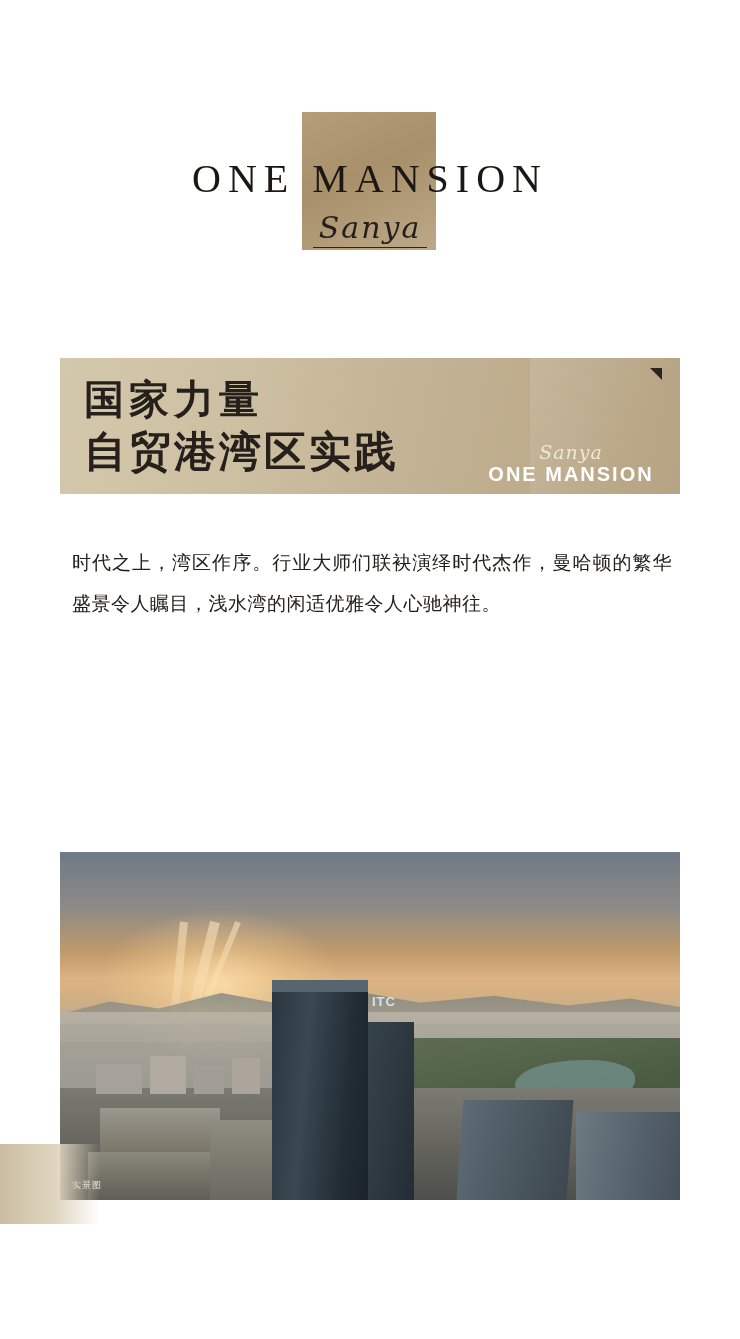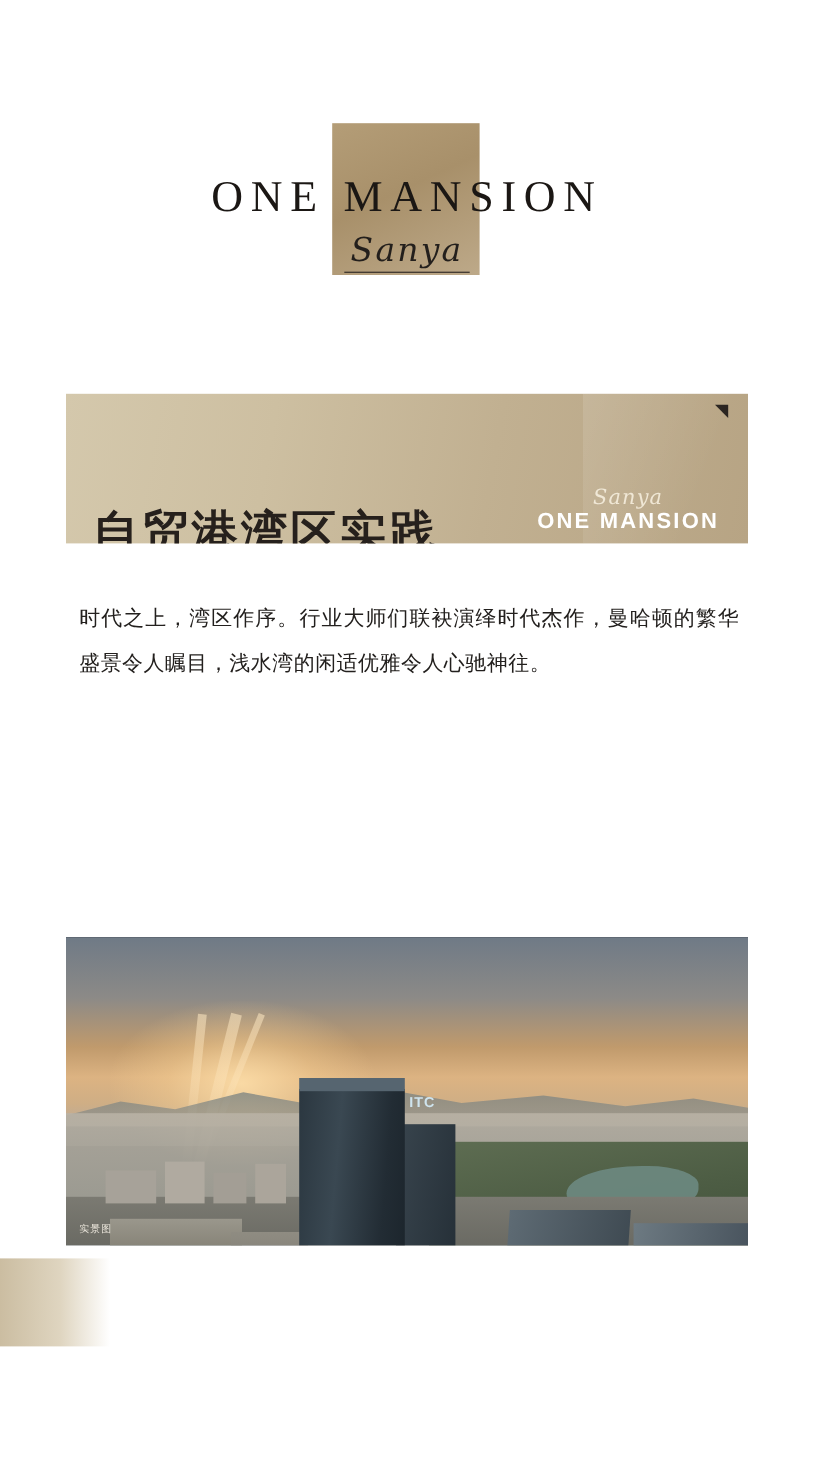--- a/index.html
+++ b/index.html
@@ -93,21 +93,20 @@
   }
   .banner-title-2 {
     position: absolute;
     left: 24px;
     top: 66px;
     font-size: 42px;
     font-weight: bold;
     letter-spacing: 3px;
     color: #26201c;
     font-family: "DejaVu Sans", sans-serif;
-    margin-top: 32px;
   }
   .banner-corner {
     position: absolute;
     right: 18px;
     top: 10px;
     width: 0;
     height: 0;
     border-top: 12px solid #2a2420;
     border-left: 12px solid transparent;
   }
@@ -152,21 +151,21 @@
     font-family: "DejaVu Sans", sans-serif;
     text-align: justify;
   }
 
   
   .photo-wrap {
     position: absolute;
     left: 60px;
     top: 852px;
     width: 620px;
-    height: 280px;
+    height: 348px;
     overflow: hidden;
     background: #1d2630;
   }
   .sky {
     position: absolute;
     left: 0; top: 0;
     width: 620px; height: 172px;
     background: linear-gradient(180deg, #6f7a86 0%, #8c8a87 32%, #c09a6c 58%, #dcb382 74%, #cfae85 88%, #b9aa9a 100%);
   }
   .sun-glow {
@@ -294,20 +293,21 @@
 <div class="logo-block">
   <div class="logo-gold-square"></div>
   <div class="logo-wordmark">ONE MANSION</div>
   <div class="logo-script">
     <span class="underline">Sanya</span>
   </div>
 </div>
 
 <div class="banner">
   <div class="banner-corner"></div>
+  <div class="banner-title-1">国家力量</div>
   <div class="banner-title-2">自贸港湾区实践</div>
   <div class="banner-logo">
     <div class="banner-logo-script">Sanya</div>
     <div class="banner-logo-word">ONE MANSION</div>
   </div>
 </div>
 
 <div class="body-copy">
   <p>时代之上，湾区作序。行业大师们联袂演绎时代杰作，曼哈顿的繁华盛景令人瞩目，浅水湾的闲适优雅令人心驰神往。</p>
 </div>

